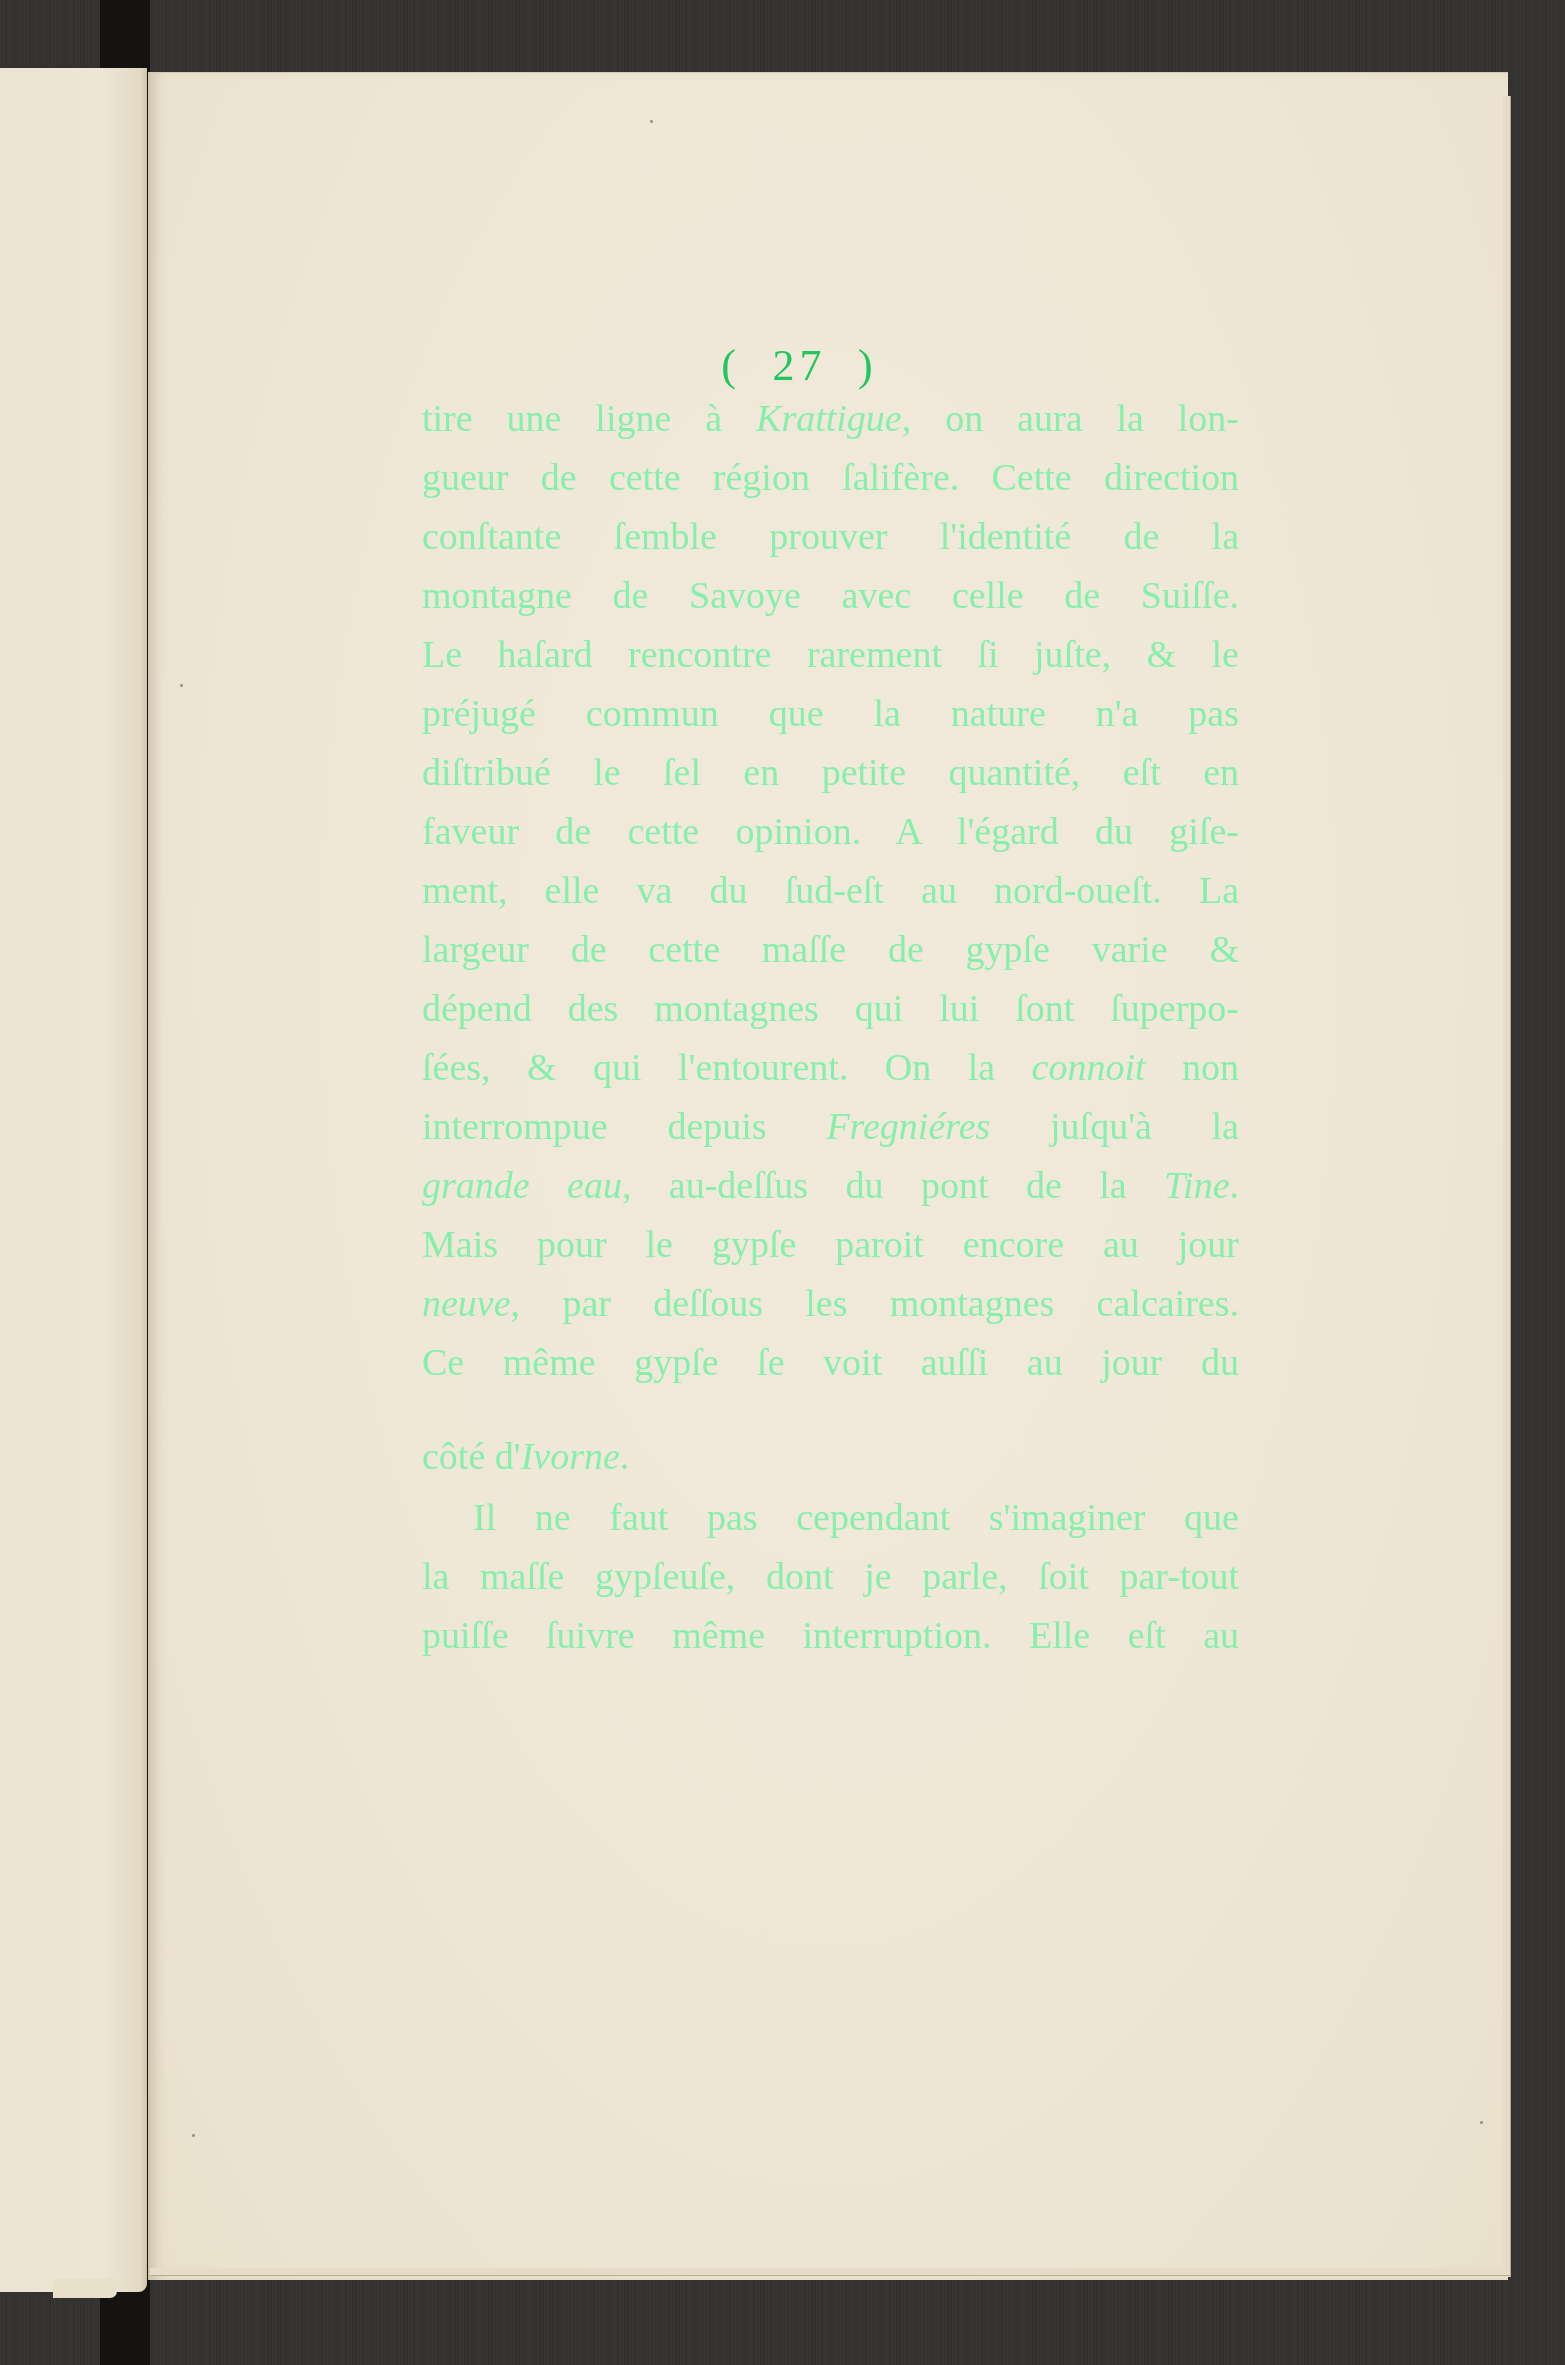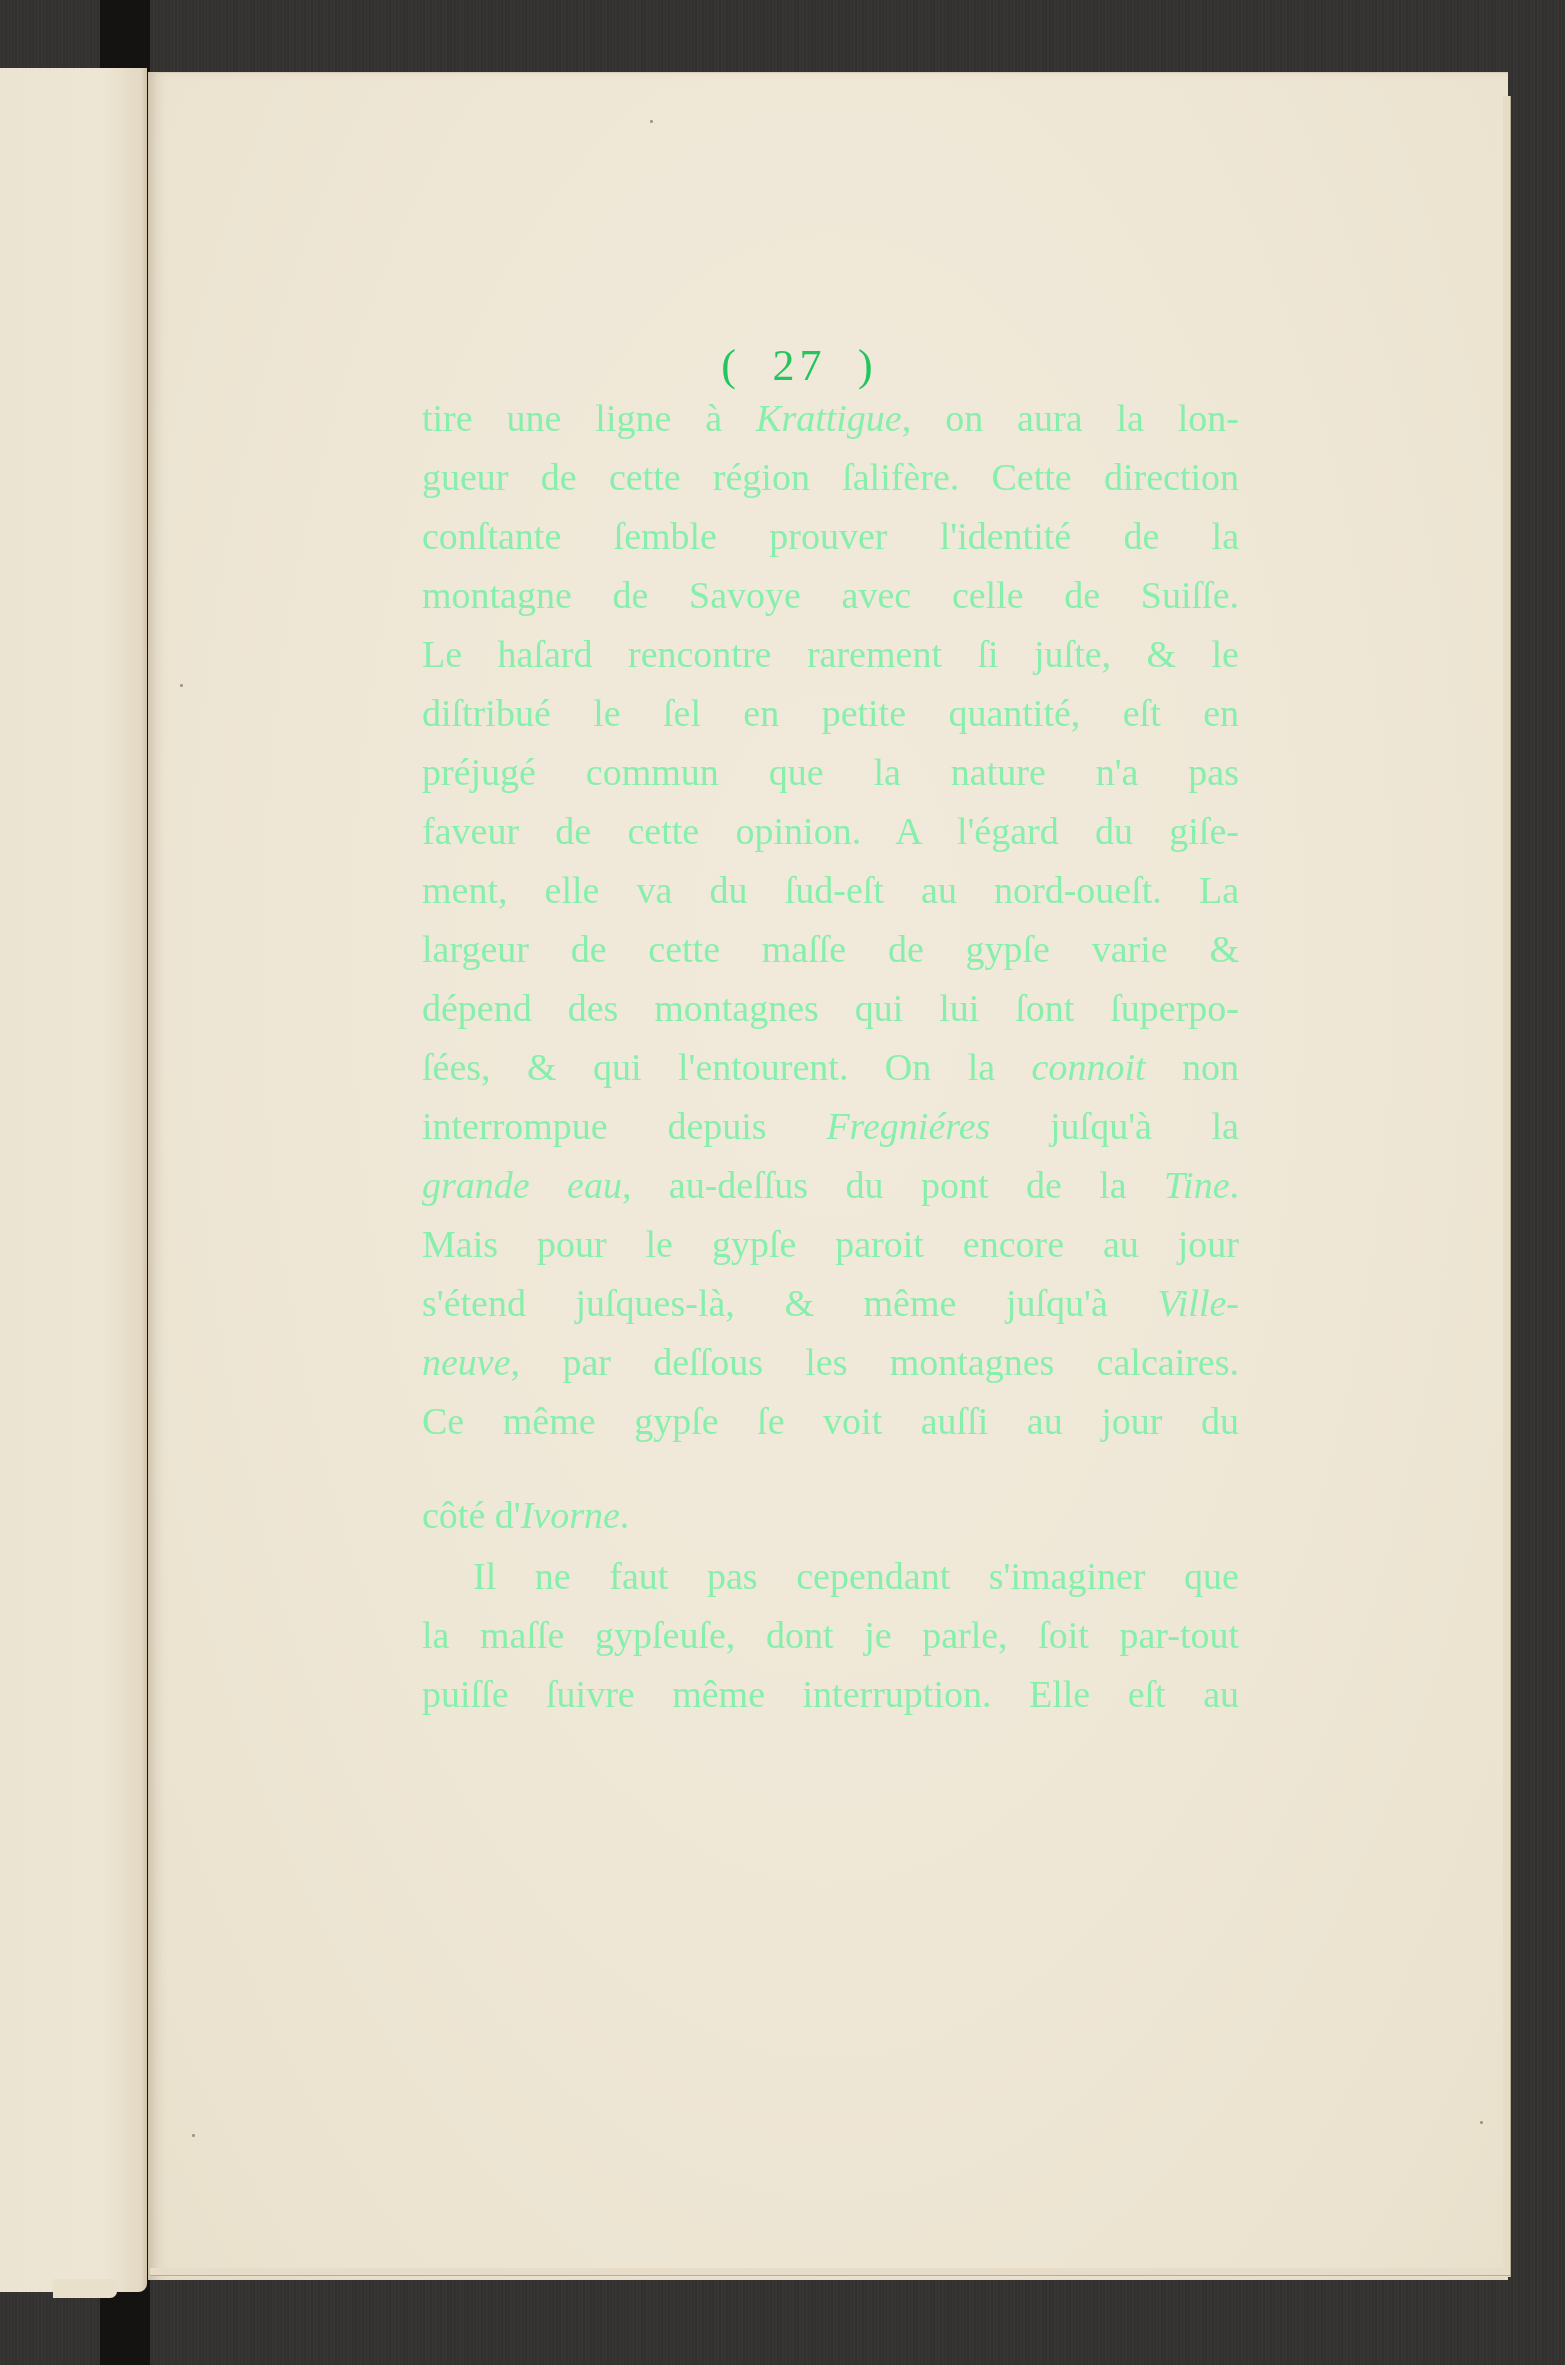--- a/index.html
+++ b/index.html
@@ -154,31 +154,30 @@
   <span class="paren">)</span>
 </div>
 
 <div class="text-block" id="text-block">
     <div>
       <div class="line"><span>tire une ligne à </span><span class="it">Krattigue</span><span>, on aura la lon-</span></div>
       <div class="line"><span>gueur de cette région ſalifère. Cette direction</span></div>
       <div class="line"><span>conſtante ſemble prouver l'identité de la</span></div>
       <div class="line"><span>montagne de Savoye avec celle de Suiſſe.</span></div>
       <div class="line"><span>Le haſard rencontre rarement ſi juſte, &amp; le</span></div>
+      <div class="line"><span>préjugé commun que la nature n'a pas</span></div>
       <div class="line"><span>diſtribué le ſel en petite quantité, eſt en</span></div>
-      <div class="line"><span>préjugé commun que la nature n'a pas</span></div>
       <div class="line"><span>faveur de cette opinion. A l'égard du giſe-</span></div>
       <div class="line"><span>ment, elle va du ſud-eſt au nord-oueſt. La</span></div>
       <div class="line"><span>largeur de cette maſſe de gypſe varie &amp;</span></div>
       <div class="line"><span>dépend des montagnes qui lui ſont ſuperpo-</span></div>
       <div class="line"><span>ſées, &amp; qui l'entourent. On la </span><span class="it">connoit</span><span> non</span></div>
       <div class="line"><span>interrompue depuis </span><span class="it">Fregniéres</span><span> juſqu'à la</span></div>
       <div class="line"><span class="it">grande eau</span><span>, au-deſſus du pont de la </span><span class="it">Tine</span><span>.</span></div>
       <div class="line"><span>Mais pour le gypſe paroit encore au jour</span></div>
-      <div class="line"><span>s'étend juſques-là, &amp; même juſqu'à </span><span class="it">Ville-</span></div>
       <div class="line"><span class="it">neuve</span><span>, par deſſous les montagnes calcaires.</span></div>
       <div class="line"><span>Ce même gypſe ſe voit auſſi au jour du</span></div>
       <div class="line last-of-para"><span>côté d'</span><span class="it">Ivorne</span><span>.</span></div>
     </div>
     <div>
       <div class="line indent para-gap"><span>Il ne faut pas cependant s'imaginer que</span></div>
       <div class="line"><span>la maſſe gypſeuſe, dont je parle, ſoit par-tout</span></div>
       <div class="line"><span>puiſſe ſuivre même interruption. Elle eſt au</span></div>
     </div>
   </div>

